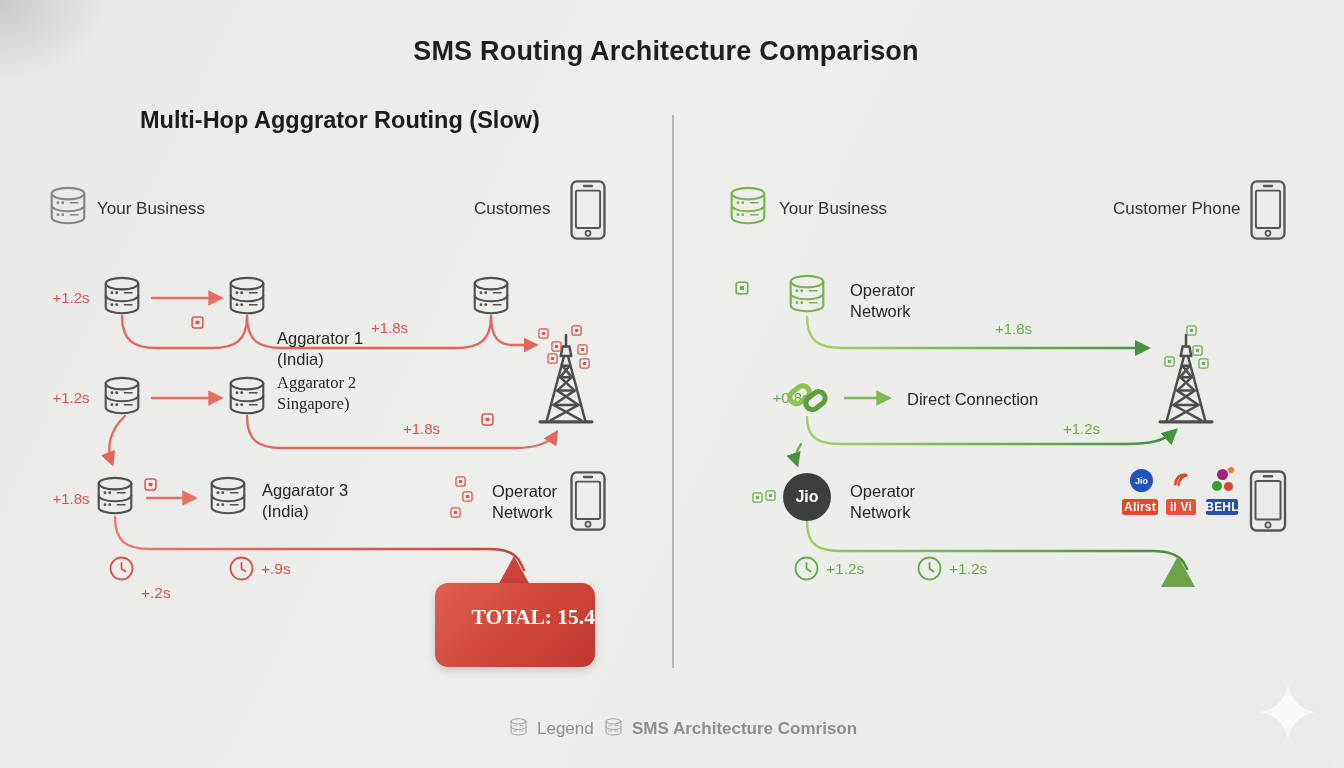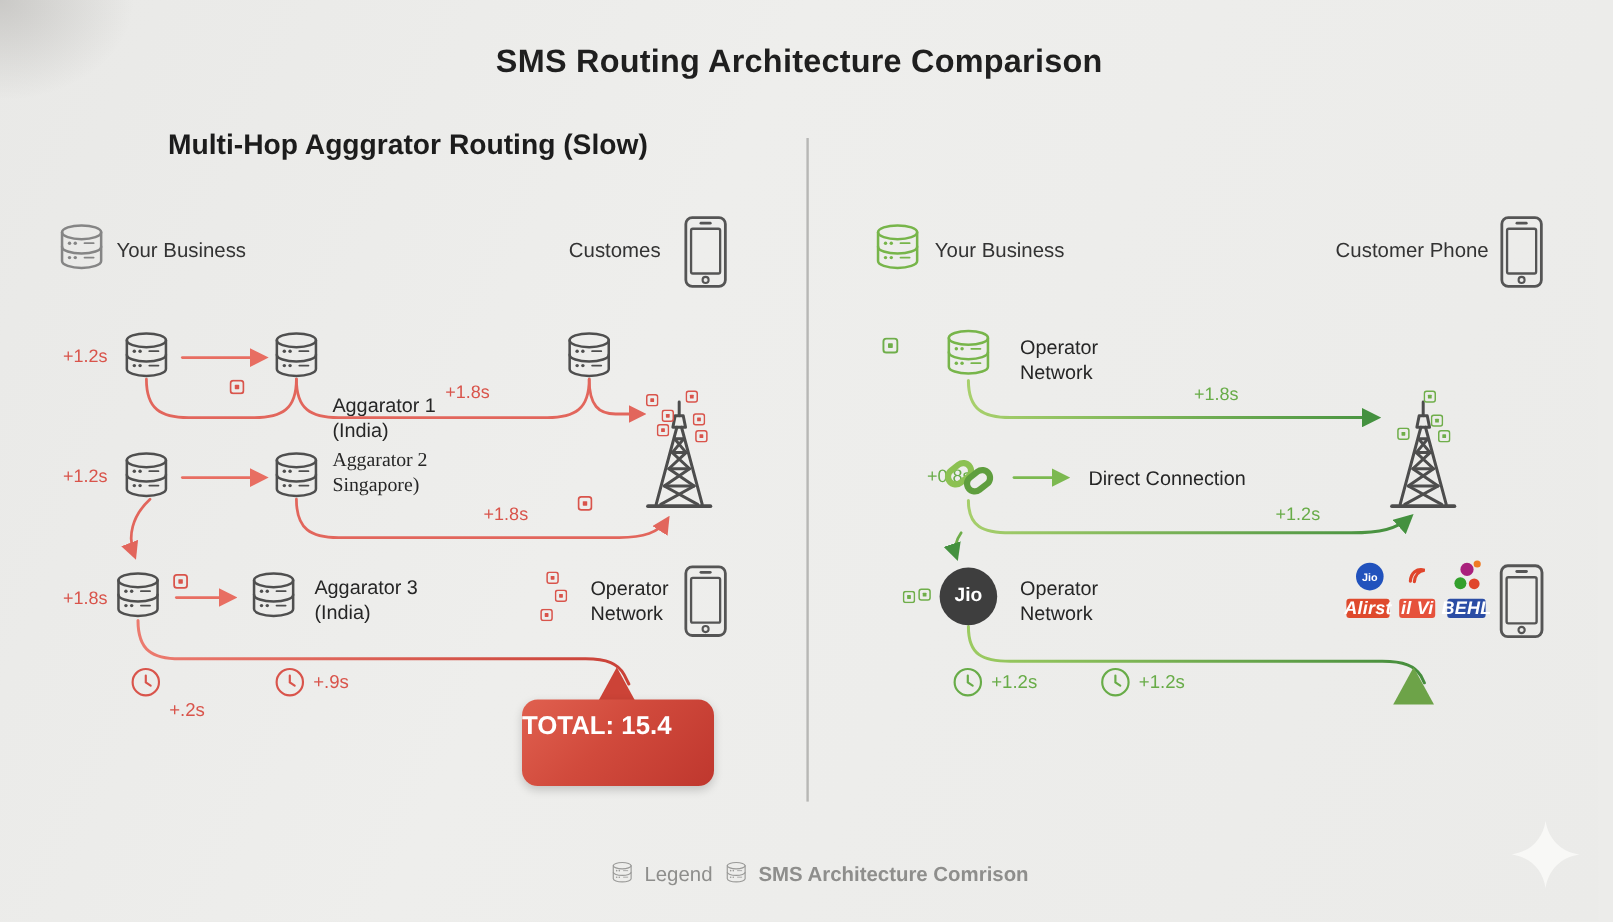--- a/index.html
+++ b/index.html
@@ -30,38 +30,39 @@
   .db-light{color:#858585;}
   .db-green{color:#77b54a;}
   .db-tiny{color:#9a9a98;}
   .phone{color:#555;}
   .tower{color:#4d4d4d;}
   .msg{color:#d9544b;}
   .msg.g{color:#6fae4a;}
   .clk-r{color:#d9544b;}
   .clk-g{color:#68ac48;}
   .badge{
-    border-radius:13px;color:#fff;text-align:left;
-    font-weight:700;font-size:21.5px;line-height:29px;padding-top:8px;
+    border-radius:13px;color:#fff;text-align:right;
+    font-weight:700;font-size:21.5px;line-height:29px;padding-top:20px;
     box-shadow:0 3px 8px rgba(0,0,0,.18);
+    font-family:Liberation Serif, serif;
   }
   .badge.red{background:linear-gradient(135deg,#e0604f 0%,#d14a3c 45%,#bf372e 100%);}
   .badge.green{background:linear-gradient(135deg,#93c455 0%,#6ca945 55%,#4d8f3a 100%);}
   .divider{width:2px;background:#b7b7b5;}
   .jio-big{
     width:48px;height:48px;border-radius:50%;background:#3e3e3e;
     color:#fff;font-weight:700;font-size:16px;display:flex;align-items:center;justify-content:center;
   }
   .jio-small{
     width:23px;height:23px;border-radius:50%;background:#2152bd;
     color:#fff;font-weight:700;font-size:9px;display:flex;align-items:center;justify-content:center;
   }
   .logo-box{
-    height:16px;border-radius:2.5px;color:#fff;font-weight:700;font-size:15px;
-    display:flex;align-items:center;justify-content:center;letter-spacing:.2px;font-style:italic;
+    height:16px;border-radius:2.5px;color:#fff;font-weight:700;font-size:12px;
+    display:flex;align-items:center;justify-content:center;letter-spacing:.2px;
   }
   .logo-box.airtel{width:36px;background:#df4a2d;}
   .logo-box.vi{width:30px;background:#e6523c;}
   .logo-box.bsnl{width:32px;background:#2b4da5;}
   .dot{border-radius:50%;}
   .footer-text{font-size:17px;color:#8e8e8c;}
   .sparkle{color:#f8f8f6;}
   svg.icon{display:block;}
 </style>
 </head>

